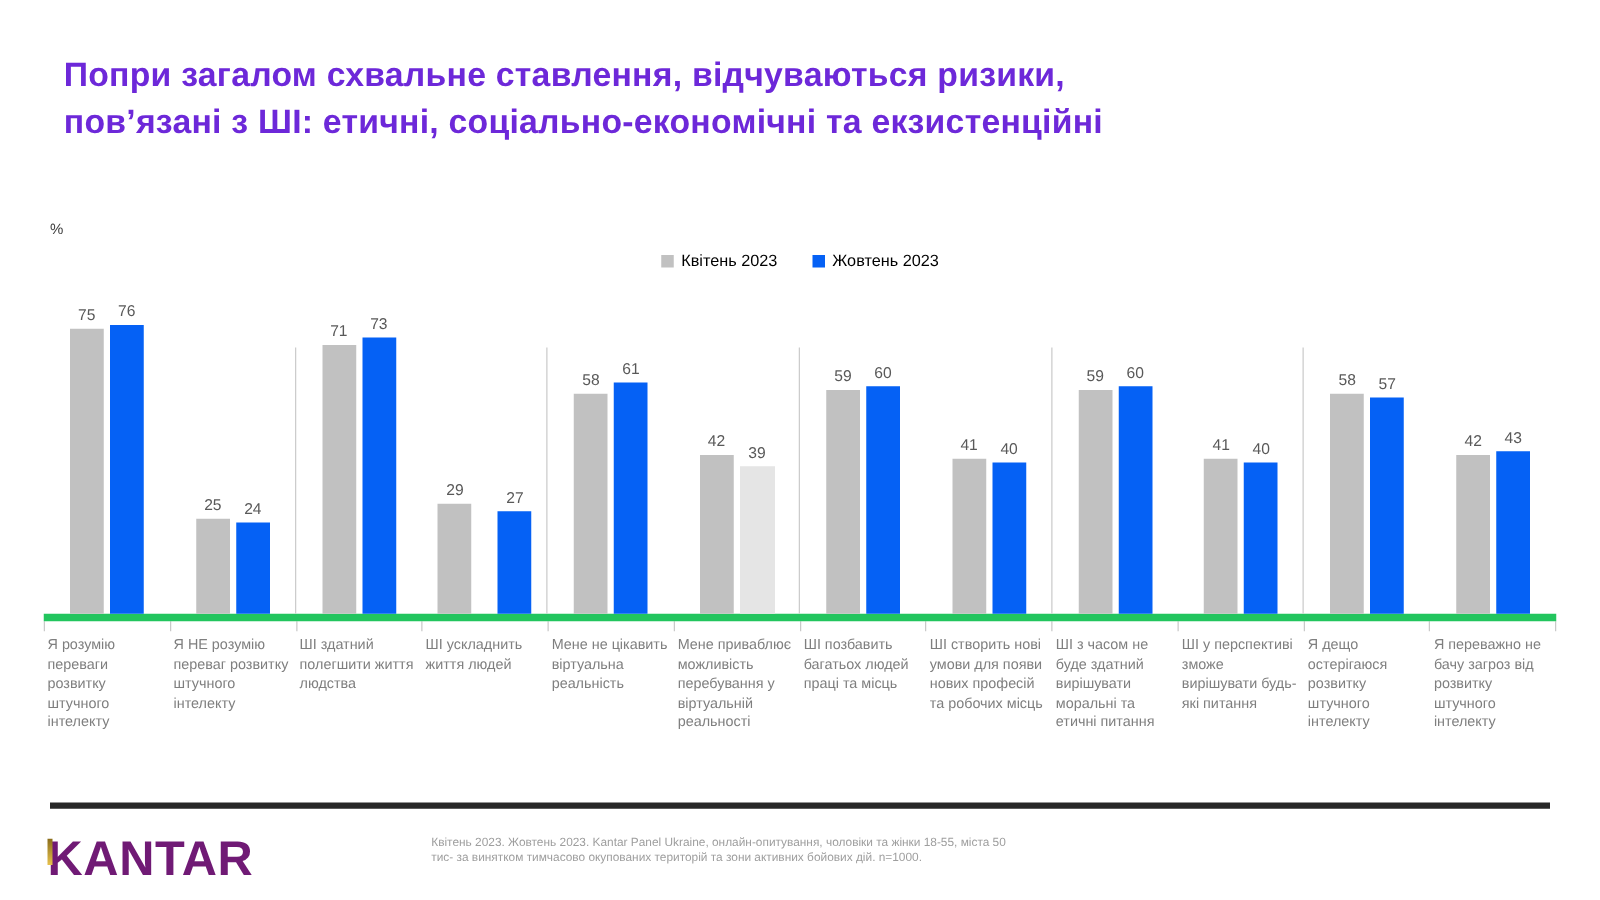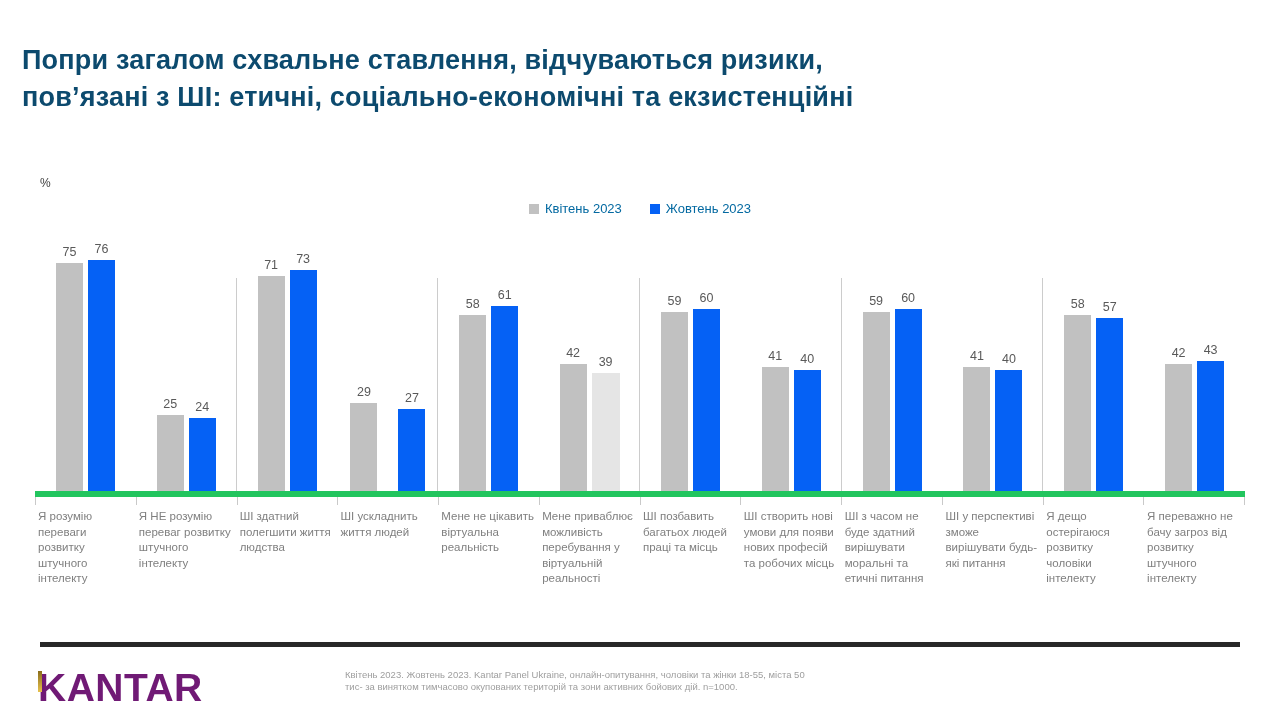--- a/index.html
+++ b/index.html
@@ -1,29 +1,29 @@
 <!DOCTYPE html>
 <html><head>
 <meta charset="utf-8">
 <style>
   * { margin:0; padding:0; box-sizing:border-box; }
   html,body { width:1280px; height:720px; background:#ffffff; overflow:hidden;
               font-family:"Liberation Sans", sans-serif; }
   #slide { position:relative; width:1280px; height:720px; background:#ffffff; }
 
-  .title { position:absolute; left:22px; top:42px; font-size:27px; font-weight:bold;
-           color:#0c4a6e; line-height:37px; letter-spacing:0.2px; }
+  .title { position:absolute; left:51px; top:42px; font-size:27px; font-weight:bold;
+           color:#6d28d9; line-height:37px; letter-spacing:0.2px; }
 
   .pct-label { position:absolute; left:40px; top:176px; font-size:12px; color:#404040; }
 
   .legend { position:absolute; left:0; top:201px; width:1280px; display:flex;
             justify-content:center; gap:28px; }
   .legend-item { display:flex; align-items:center; gap:6px; }
   .legend-swatch { width:10px; height:10px; display:inline-block; }
-  .legend-label { font-size:13px; color:#0369a1; }
+  .legend-label { font-size:13px; color:#000000; }
 
   .chart { position:absolute; left:35px; top:230px; width:1210px; }
   .plot { position:relative; display:flex; height:267px;
           border-bottom:6px solid #22c55e; }
   .group { position:relative; flex:1; display:flex; height:100%; }
   .group-sep { position:absolute; left:-1px; top:48px; bottom:0; width:1px;
                background:#cccccc; }
   .cat { flex:1; display:flex; align-items:flex-end; justify-content:center; height:100%; }
   .bars { display:flex; align-items:flex-end; gap:5px; }
   .bar { position:relative; width:27px; }
@@ -251,21 +251,21 @@
         <div class="label-cell">
           <span>ШІ створить нові умови для появи нових професій та робочих місць</span>
         </div>
         <div class="label-cell">
           <span>ШІ з часом не буде здатний вирішувати моральні та етичні питання</span>
         </div>
         <div class="label-cell">
           <span>ШІ у перспективі зможе вирішувати будь-які питання</span>
         </div>
         <div class="label-cell">
-          <span>Я дещо остерігаюся розвитку чоловіки інтелекту</span>
+          <span>Я дещо остерігаюся розвитку штучного інтелекту</span>
         </div>
         <div class="label-cell">
           <span>Я переважно  не бачу загроз від розвитку штучного інтелекту</span>
         </div>
       </div>
   </div>
 
   <div class="footer-bar"></div>
 
   <div class="logo">

